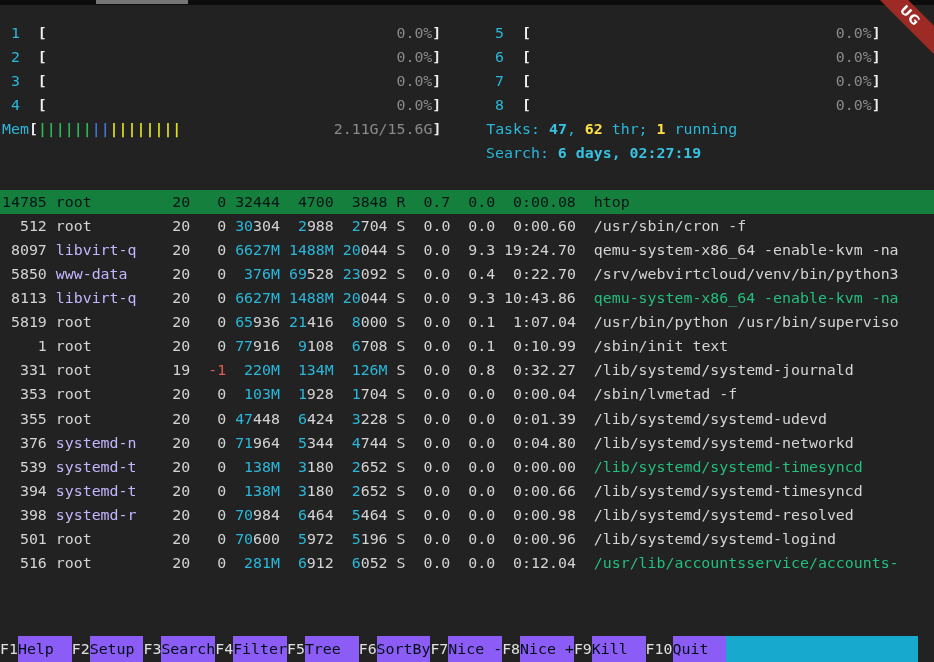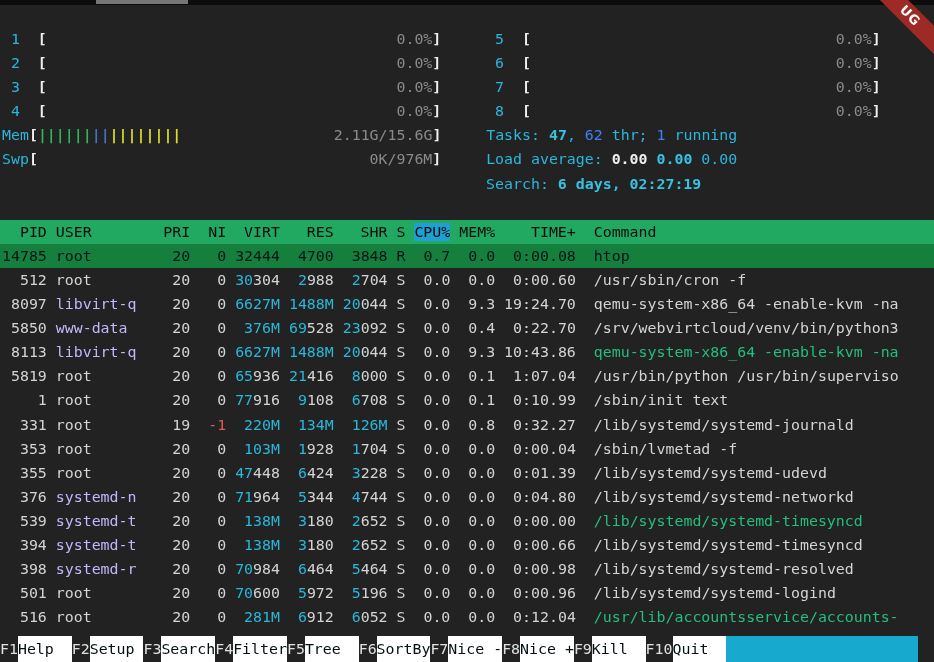--- a/index.html
+++ b/index.html
@@ -14,70 +14,68 @@
   
   .ribbon{
     position:absolute;top:6px;right:-36px;width:120px;height:20px;line-height:20px;
     transform:rotate(45deg);background:#9e2a25;color:#ffffff;text-align:center;
     font-family:"DejaVu Sans","Liberation Sans",sans-serif;font-weight:bold;font-size:13px;
     letter-spacing:1px;z-index:5;
   }
   
   .term{
     position:absolute;top:5px;left:0;right:0;bottom:26px;overflow:hidden;
-    font-size:14.9px;padding-top:22px;
+    font-size:14.9px;padding-top:16px;
   }
   .line{height:24.1px;line-height:24.1px;white-space:pre;padding-left:2px}
   .hdr{background:#21a962}
   
   .s-w{color:#d4d4d4}
   .s-bw{color:#eeeeee;font-weight:bold}
   .s-c{color:#29b8db}
   .s-bc{color:#36c2e2;font-weight:bold}
   .s-G{color:#23bf7e}
-  .s-bg{color:#3b82f6;font-weight:normal}
+  .s-bg{color:#fde047;font-weight:bold}
   .s-r{color:#e25a52}
   .s-g{color:#8a8a8a}
   .s-dim{color:#c4b5fd}
   .s-mg{color:#2db556;font-weight:bold}
   .s-mb{color:#3f72c8;font-weight:bold}
   .s-my{color:#dfe01c;font-weight:bold}
   .s-h{color:#0c0c0c}
   .s-hs{color:#0c0c0c;background:#1fa0d0}
   .row-selected{background:#15803d}
   .row-selected span{color:#061417}
   
   .fbar{
     position:absolute;left:0;right:16px;bottom:0;height:26px;display:flex;
     font-size:14.9px;line-height:26px;white-space:pre;background:#222222;text-align:right;
   }
   .fk-item{display:flex}
   .fk-key{color:#e0e0e0}
-  .fk-label{background:#ffffff;color:#031014}
+  .fk-label{background:#8b5cf6;color:#031014}
   .fk-fill{flex:1;background:#17a9ce}
 </style>
 </head>
 <body>
 
 <div class="topstrip">
   <div class="thumb"></div>
 </div>
 
 <div class="ribbon">UG</div>
 
 <div class="term" id="term">
     <div class="line"><span class="s-w"> </span><span class="s-c">1</span><span class="s-bw">  [</span><span class="s-g">                                       0.0%</span><span class="s-bw">]</span><span class="s-w">     </span><span class="s-w"> </span><span class="s-c">5</span><span class="s-bw">  [</span><span class="s-g">                                  0.0%</span><span class="s-bw">]</span></div>
     <div class="line"><span class="s-w"> </span><span class="s-c">2</span><span class="s-bw">  [</span><span class="s-g">                                       0.0%</span><span class="s-bw">]</span><span class="s-w">     </span><span class="s-w"> </span><span class="s-c">6</span><span class="s-bw">  [</span><span class="s-g">                                  0.0%</span><span class="s-bw">]</span></div>
     <div class="line"><span class="s-w"> </span><span class="s-c">3</span><span class="s-bw">  [</span><span class="s-g">                                       0.0%</span><span class="s-bw">]</span><span class="s-w">     </span><span class="s-w"> </span><span class="s-c">7</span><span class="s-bw">  [</span><span class="s-g">                                  0.0%</span><span class="s-bw">]</span></div>
     <div class="line"><span class="s-w"> </span><span class="s-c">4</span><span class="s-bw">  [</span><span class="s-g">                                       0.0%</span><span class="s-bw">]</span><span class="s-w">     </span><span class="s-w"> </span><span class="s-c">8</span><span class="s-bw">  [</span><span class="s-g">                                  0.0%</span><span class="s-bw">]</span></div>
     <div class="line"><span class="s-c">Mem</span><span class="s-bw">[</span><span class="s-mg">||||||</span><span class="s-mb">||</span><span class="s-my">||||||||</span><span class="s-g">                 2.11G/15.6G</span><span class="s-bw">]</span><span class="s-w">     </span><span class="s-c">Tasks: </span><span class="s-bc">47</span><span class="s-c">, </span><span class="s-bg">62</span><span class="s-c"> thr; </span><span class="s-bg">1</span><span class="s-c"> running</span></div>
-    <div class="line"><span class="s-c">Swp</span><span class="s-bw">[</span><span class="s-g">                                     0K/976M</span><span class="s-bw">]</span><span class="s-w">     </span><span class="s-c">Load average: </span><span class="s-bw">0.00 </span><span class="s-bc">0.00 </span><span class="s-c">0.00</span></div>
     <div class="line"><span class="s-w">                                                      </span><span class="s-c">Search: </span><span class="s-bc">6 days, 02:27:19</span></div>
     <div class="line"></div>
-    <div class="line hdr"><span class="s-h">  PID USER        PRI  NI  VIRT   RES   SHR S </span><span class="s-hs">CPU%</span><span class="s-h"> MEM%    TIME+  Command</span></div>
     <div class="line row-selected"><span class="s-w">14785 </span><span class="s-w">root      </span><span class="s-w">   20 </span><span class="s-w">  0</span><span class="s-w"> </span><span class="s-w">32444</span><span class="s-w"> </span><span class="s-w"> 4700</span><span class="s-w"> </span><span class="s-w"> 3848</span><span class="s-w"> R  0.7  0.0  0:00.08  </span><span class="s-w">htop</span></div>
     <div class="line"><span class="s-w">  512 </span><span class="s-w">root      </span><span class="s-w">   20 </span><span class="s-w">  0</span><span class="s-w"> </span><span class="s-c">30</span><span class="s-w">304</span><span class="s-w"> </span><span class="s-c"> 2</span><span class="s-w">988</span><span class="s-w"> </span><span class="s-c"> 2</span><span class="s-w">704</span><span class="s-w"> S  0.0  0.0  0:00.60  </span><span class="s-w">/usr/sbin/cron -f</span></div>
     <div class="line"><span class="s-w"> 8097 </span><span class="s-dim">libvirt-q </span><span class="s-w">   20 </span><span class="s-w">  0</span><span class="s-w"> </span><span class="s-c">6627M</span><span class="s-w"> </span><span class="s-c">1488M</span><span class="s-w"> </span><span class="s-c">20</span><span class="s-w">044</span><span class="s-w"> S  0.0  9.3 19:24.70  </span><span class="s-w">qemu-system-x86_64 -enable-kvm -na</span></div>
     <div class="line"><span class="s-w"> 5850 </span><span class="s-dim">www-data  </span><span class="s-w">   20 </span><span class="s-w">  0</span><span class="s-w"> </span><span class="s-c"> 376M</span><span class="s-w"> </span><span class="s-c">69</span><span class="s-w">528</span><span class="s-w"> </span><span class="s-c">23</span><span class="s-w">092</span><span class="s-w"> S  0.0  0.4  0:22.70  </span><span class="s-w">/srv/webvirtcloud/venv/bin/python3</span></div>
     <div class="line"><span class="s-w"> 8113 </span><span class="s-dim">libvirt-q </span><span class="s-w">   20 </span><span class="s-w">  0</span><span class="s-w"> </span><span class="s-c">6627M</span><span class="s-w"> </span><span class="s-c">1488M</span><span class="s-w"> </span><span class="s-c">20</span><span class="s-w">044</span><span class="s-w"> S  0.0  9.3 10:43.86  </span><span class="s-G">qemu-system-x86_64 -enable-kvm -na</span></div>
     <div class="line"><span class="s-w"> 5819 </span><span class="s-w">root      </span><span class="s-w">   20 </span><span class="s-w">  0</span><span class="s-w"> </span><span class="s-c">65</span><span class="s-w">936</span><span class="s-w"> </span><span class="s-c">21</span><span class="s-w">416</span><span class="s-w"> </span><span class="s-c"> 8</span><span class="s-w">000</span><span class="s-w"> S  0.0  0.1  1:07.04  </span><span class="s-w">/usr/bin/python /usr/bin/superviso</span></div>
     <div class="line"><span class="s-w">    1 </span><span class="s-w">root      </span><span class="s-w">   20 </span><span class="s-w">  0</span><span class="s-w"> </span><span class="s-c">77</span><span class="s-w">916</span><span class="s-w"> </span><span class="s-c"> 9</span><span class="s-w">108</span><span class="s-w"> </span><span class="s-c"> 6</span><span class="s-w">708</span><span class="s-w"> S  0.0  0.1  0:10.99  </span><span class="s-w">/sbin/init text</span></div>
     <div class="line"><span class="s-w">  331 </span><span class="s-w">root      </span><span class="s-w">   19 </span><span class="s-r"> -1</span><span class="s-w"> </span><span class="s-c"> 220M</span><span class="s-w"> </span><span class="s-c"> 134M</span><span class="s-w"> </span><span class="s-c"> 126M</span><span class="s-w"> S  0.0  0.8  0:32.27  </span><span class="s-w">/lib/systemd/systemd-journald</span></div>
     <div class="line"><span class="s-w">  353 </span><span class="s-w">root      </span><span class="s-w">   20 </span><span class="s-w">  0</span><span class="s-w"> </span><span class="s-c"> 103M</span><span class="s-w"> </span><span class="s-c"> 1</span><span class="s-w">928</span><span class="s-w"> </span><span class="s-c"> 1</span><span class="s-w">704</span><span class="s-w"> S  0.0  0.0  0:00.04  </span><span class="s-w">/sbin/lvmetad -f</span></div>
     <div class="line"><span class="s-w">  355 </span><span class="s-w">root      </span><span class="s-w">   20 </span><span class="s-w">  0</span><span class="s-w"> </span><span class="s-c">47</span><span class="s-w">448</span><span class="s-w"> </span><span class="s-c"> 6</span><span class="s-w">424</span><span class="s-w"> </span><span class="s-c"> 3</span><span class="s-w">228</span><span class="s-w"> S  0.0  0.0  0:01.39  </span><span class="s-w">/lib/systemd/systemd-udevd</span></div>

